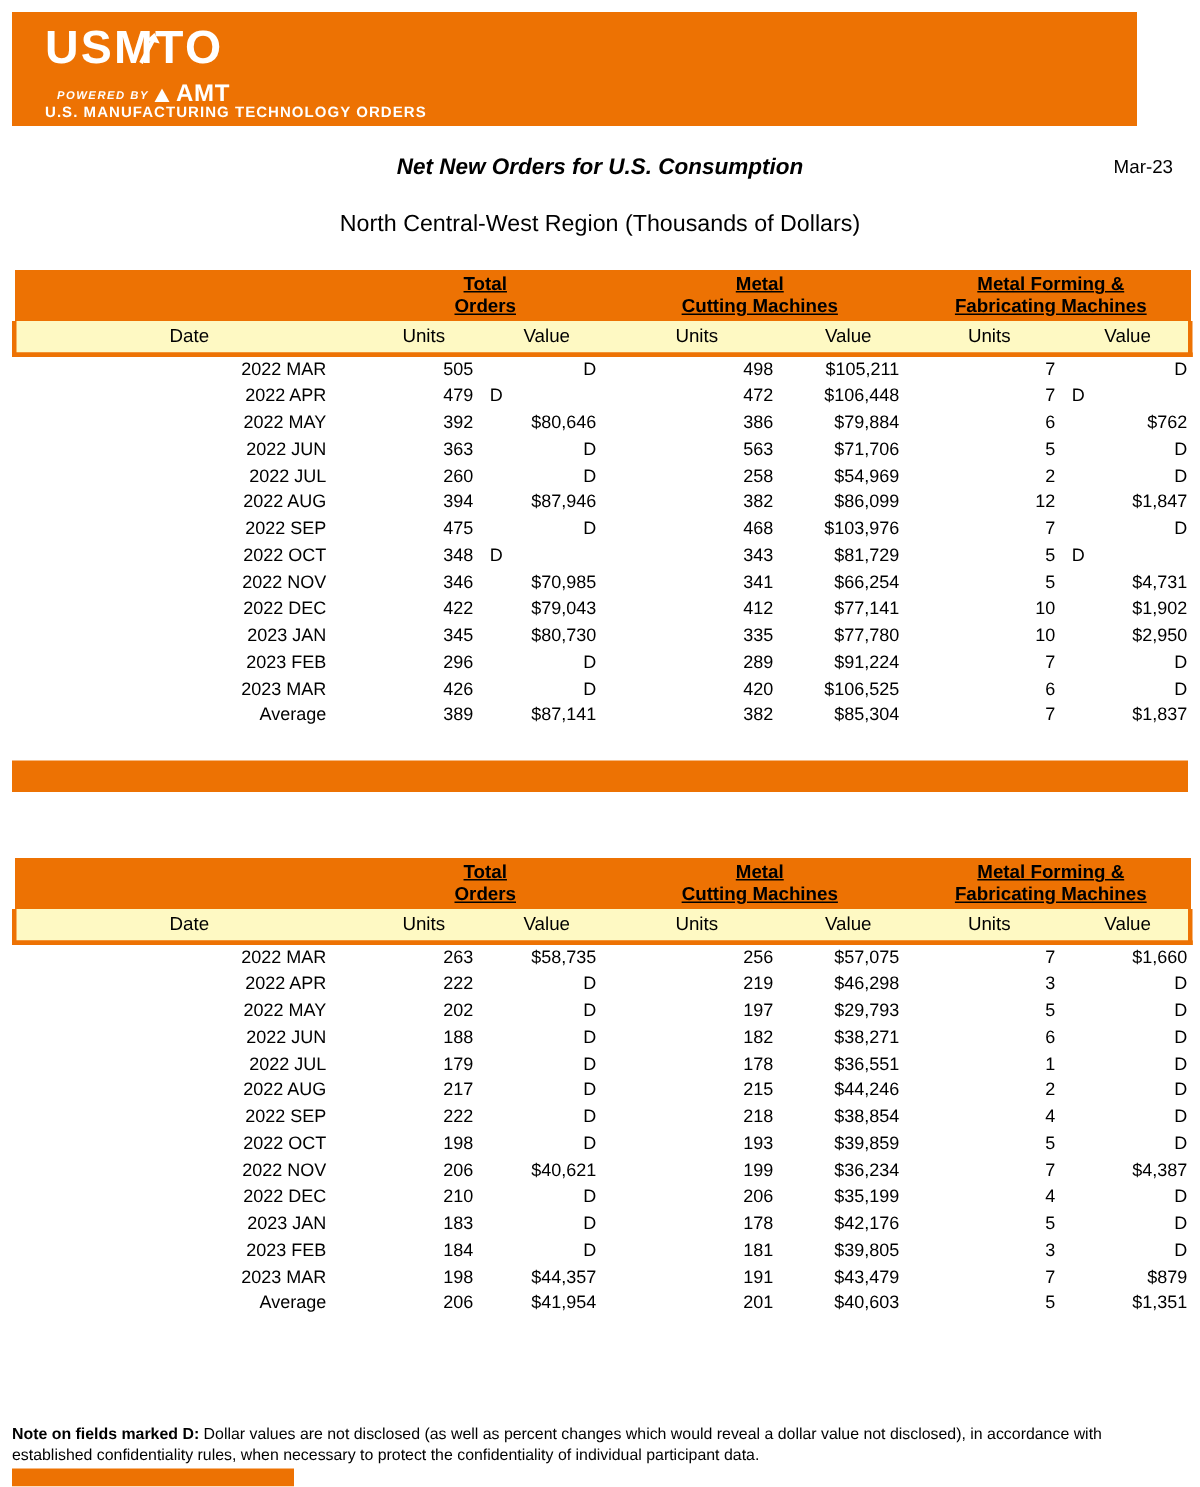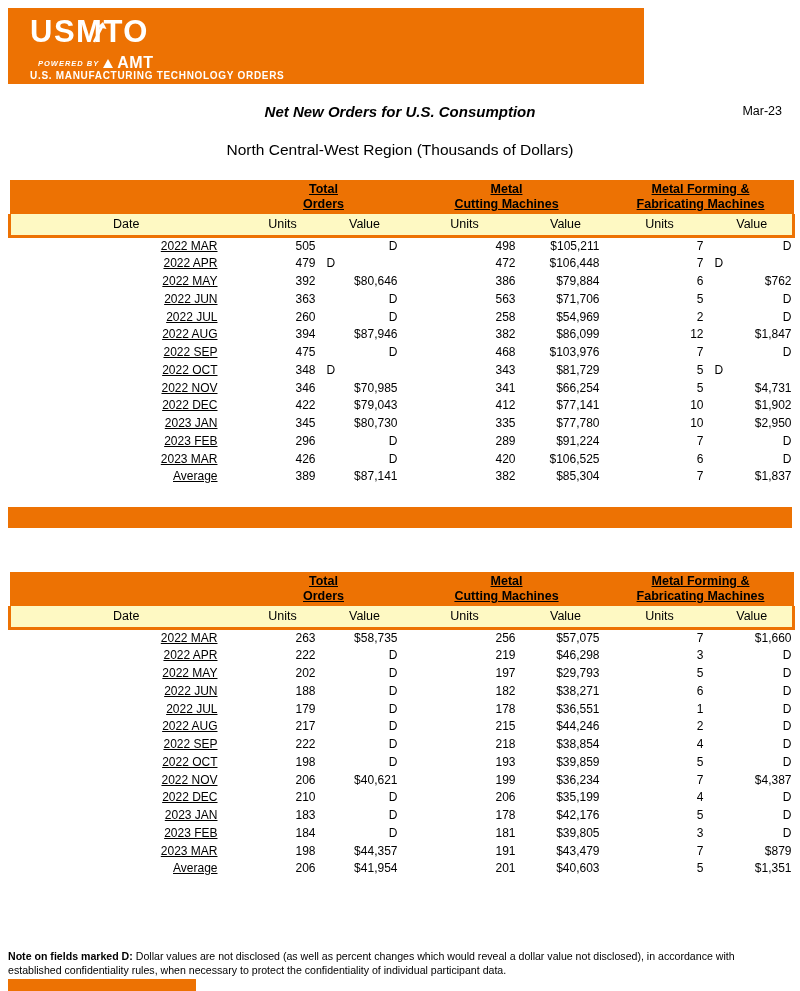--- a/index.html
+++ b/index.html
@@ -3,21 +3,21 @@
 <meta charset="utf-8">
 <style>
   :root { --orange: #ED7203; }
   * { box-sizing: border-box; }
   body { margin: 0; background: #fff; }
   .page {
     position: relative; width: 800px; height: 991px; background: #fff;
     font-family: "Liberation Sans", sans-serif; overflow: hidden; color: #000;
   }
   
-  .banner { position: absolute; left: 8px; top: 8px; width: 636px; height: 76px; background: var(--orange); }
+  .banner { position: absolute; left: 8px; top: 8px; width: 750px; height: 76px; background: var(--orange); }
   .logo { position: absolute; left: 22px; top: 6px; color: #fff; font-size: 31px; font-weight: bold; letter-spacing: 1.5px; }
   .logo-arrow { position: absolute; left: 60px; top: 2px; }
   .powered { position: absolute; left: 30px; top: 46px; color: #fff; display: flex; align-items: center; gap: 4px; }
   .powered .pb { font-size: 7.5px; font-style: italic; font-weight: bold; letter-spacing: 1px; text-align: center; }
   .amt-mark { width: 0; height: 0; border-left: 5px solid transparent; border-right: 5px solid transparent; border-bottom: 9px solid #fff; display: inline-block; }
   .powered .amt { font-size: 16px; font-weight: bold; letter-spacing: 0.5px; }
   .tagline { position: absolute; left: 22px; top: 62px; color: #fff; font-size: 10px; font-weight: bold; letter-spacing: 0.7px; }
   
   .report-row { position: absolute; left: 0; top: 103px; width: 800px; height: 20px; }
   .report-title { width: 100%; text-align: center; font-size: 15px; font-weight: bold; font-style: italic; }
@@ -28,21 +28,21 @@
   
   .tbl { position: absolute; left: 8px; width: 784px; border-collapse: collapse; table-layout: fixed; }
   #tbl-0 { top: 180px; }
   #tbl-1 { top: 572px; }
   .tbl thead .grp td { background: var(--orange); color: #000000; font-weight: bold; text-align: center; font-size: 12.5px; line-height: 15px; height: 34px; padding: 2px 0; text-decoration: underline; }
   .tbl thead .lbl td { height: 22px; text-align: center; font-size: 12.5px; background: #fef9c3;
     border-bottom: 3px solid var(--orange); }
   .tbl thead .lbl td:first-child { border-left: 3px solid var(--orange); }
   .tbl thead .lbl td:last-child { border-right: 3px solid var(--orange); }
   .tbl tbody td { height: 17.75px; padding: 0; text-align: right; font-size: 12px; line-height: 17.75px; white-space: pre; overflow: hidden; }
-  .tbl td.date { padding-right: 24px; text-decoration: underline; }
+  .tbl td.date { padding-right: 24px; }
   .tbl td.num { padding-right: 8px; }
   .tbl td.last { padding-right: 2px; }
   .tbl td.dleft { text-align: left; padding-left: 3px; }
   
   .divider { position: absolute; left: 8px; top: 507px; width: 784px; height: 21px; background: var(--orange); }
   .note { position: absolute; left: 8px; top: 950px; width: 776px; font-size: 10.6px; line-height: 13.5px; }
   .note b { font-weight: bold; }
   .bottom-bar { position: absolute; left: 8px; top: 979px; width: 188px; height: 12px; background: var(--orange); }
 </style>
 </head>

